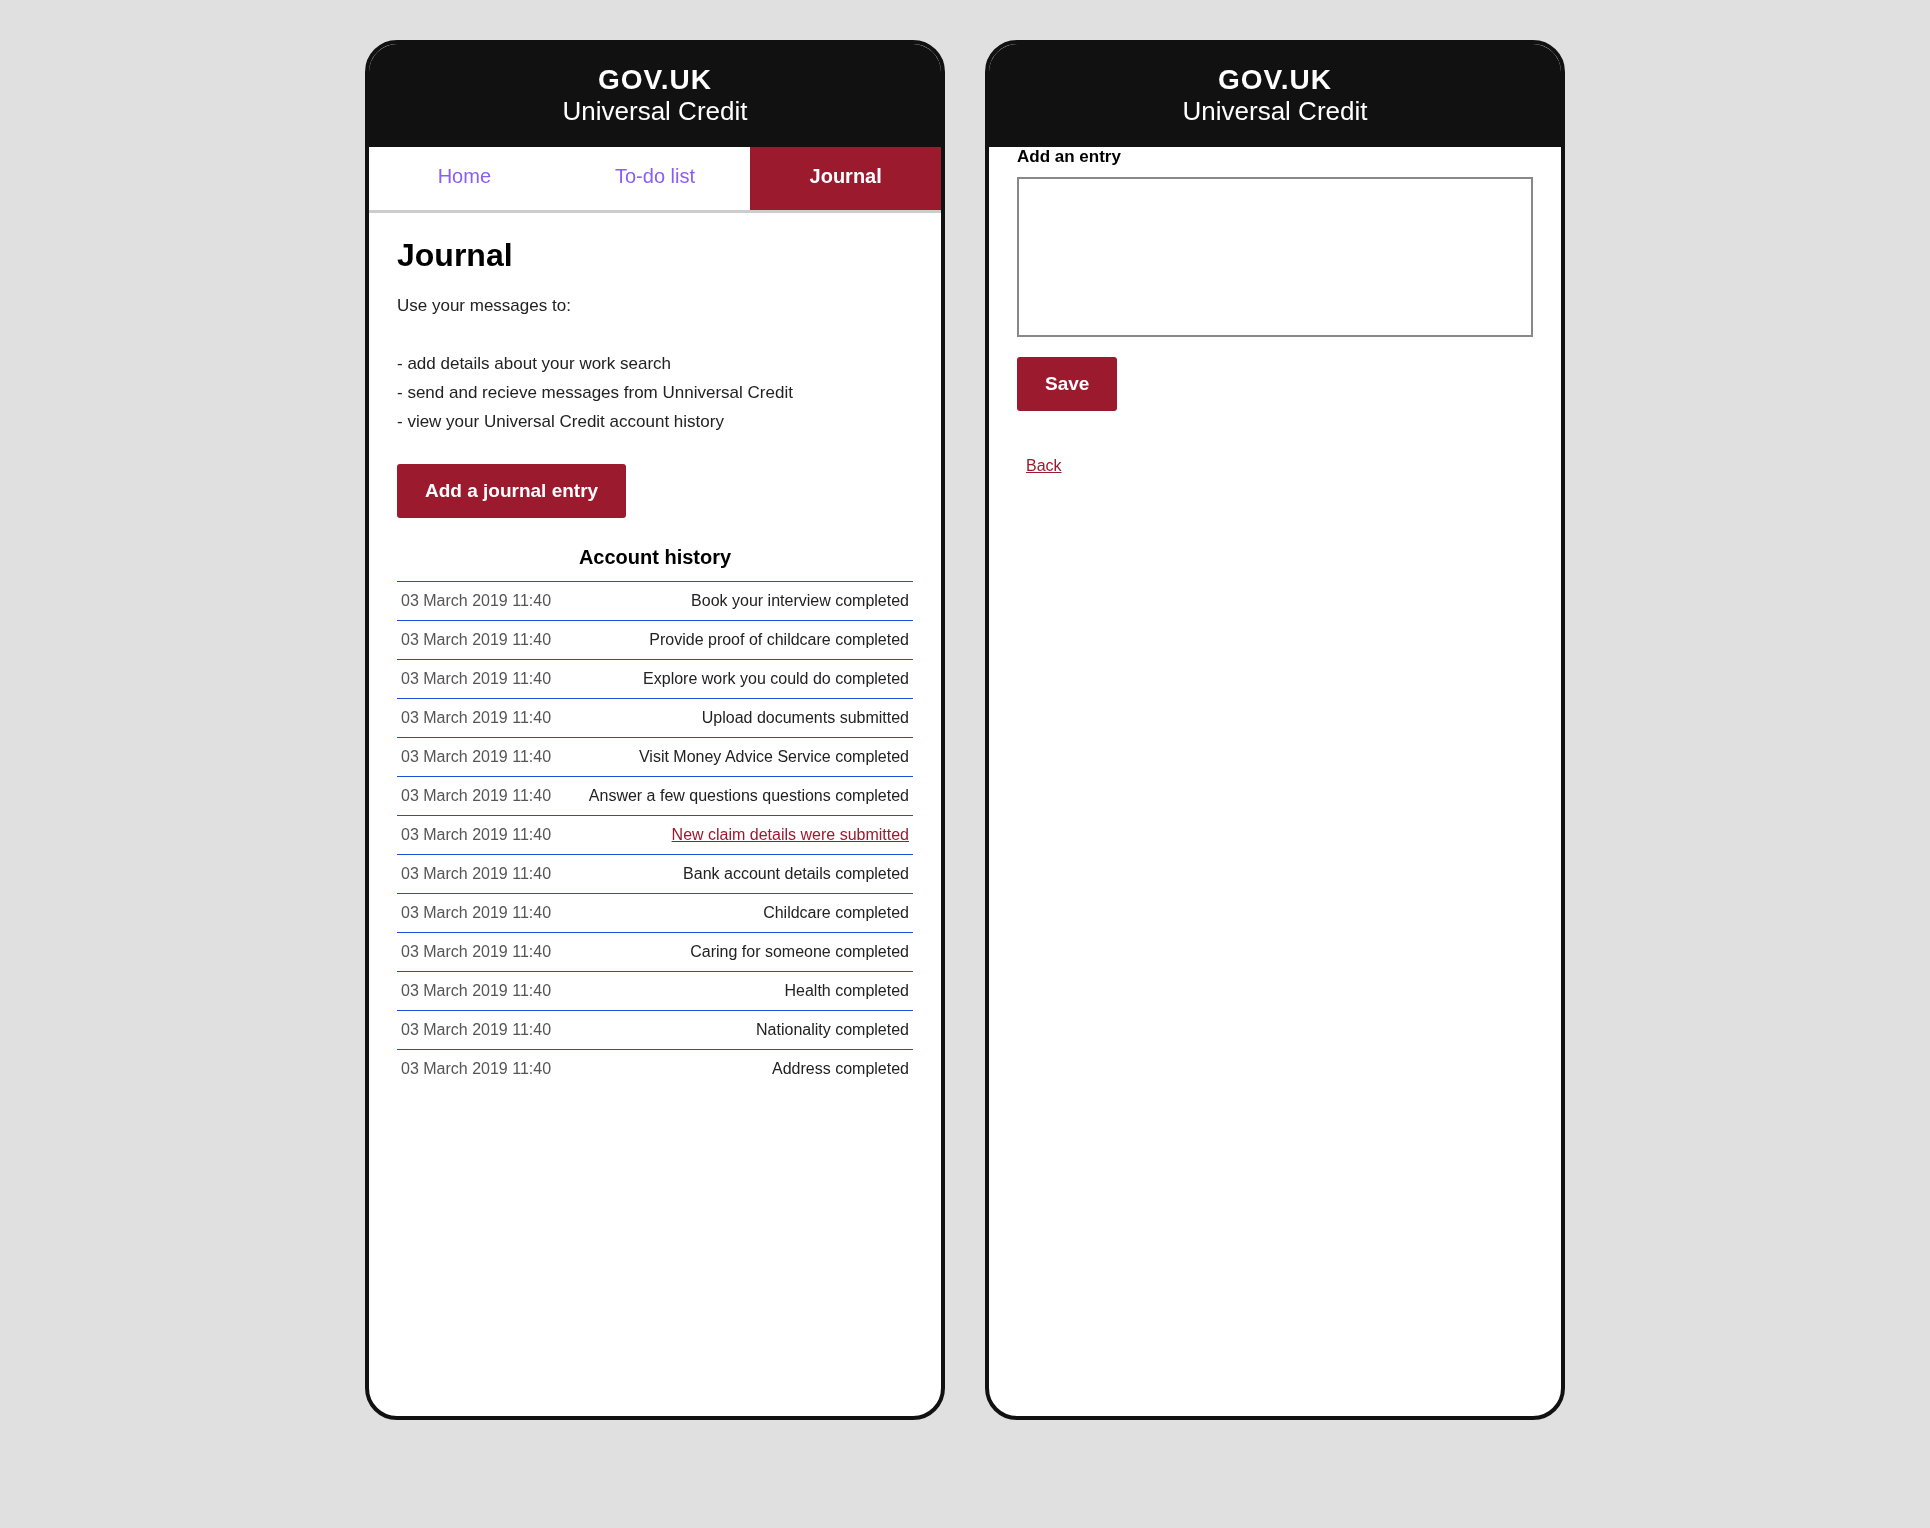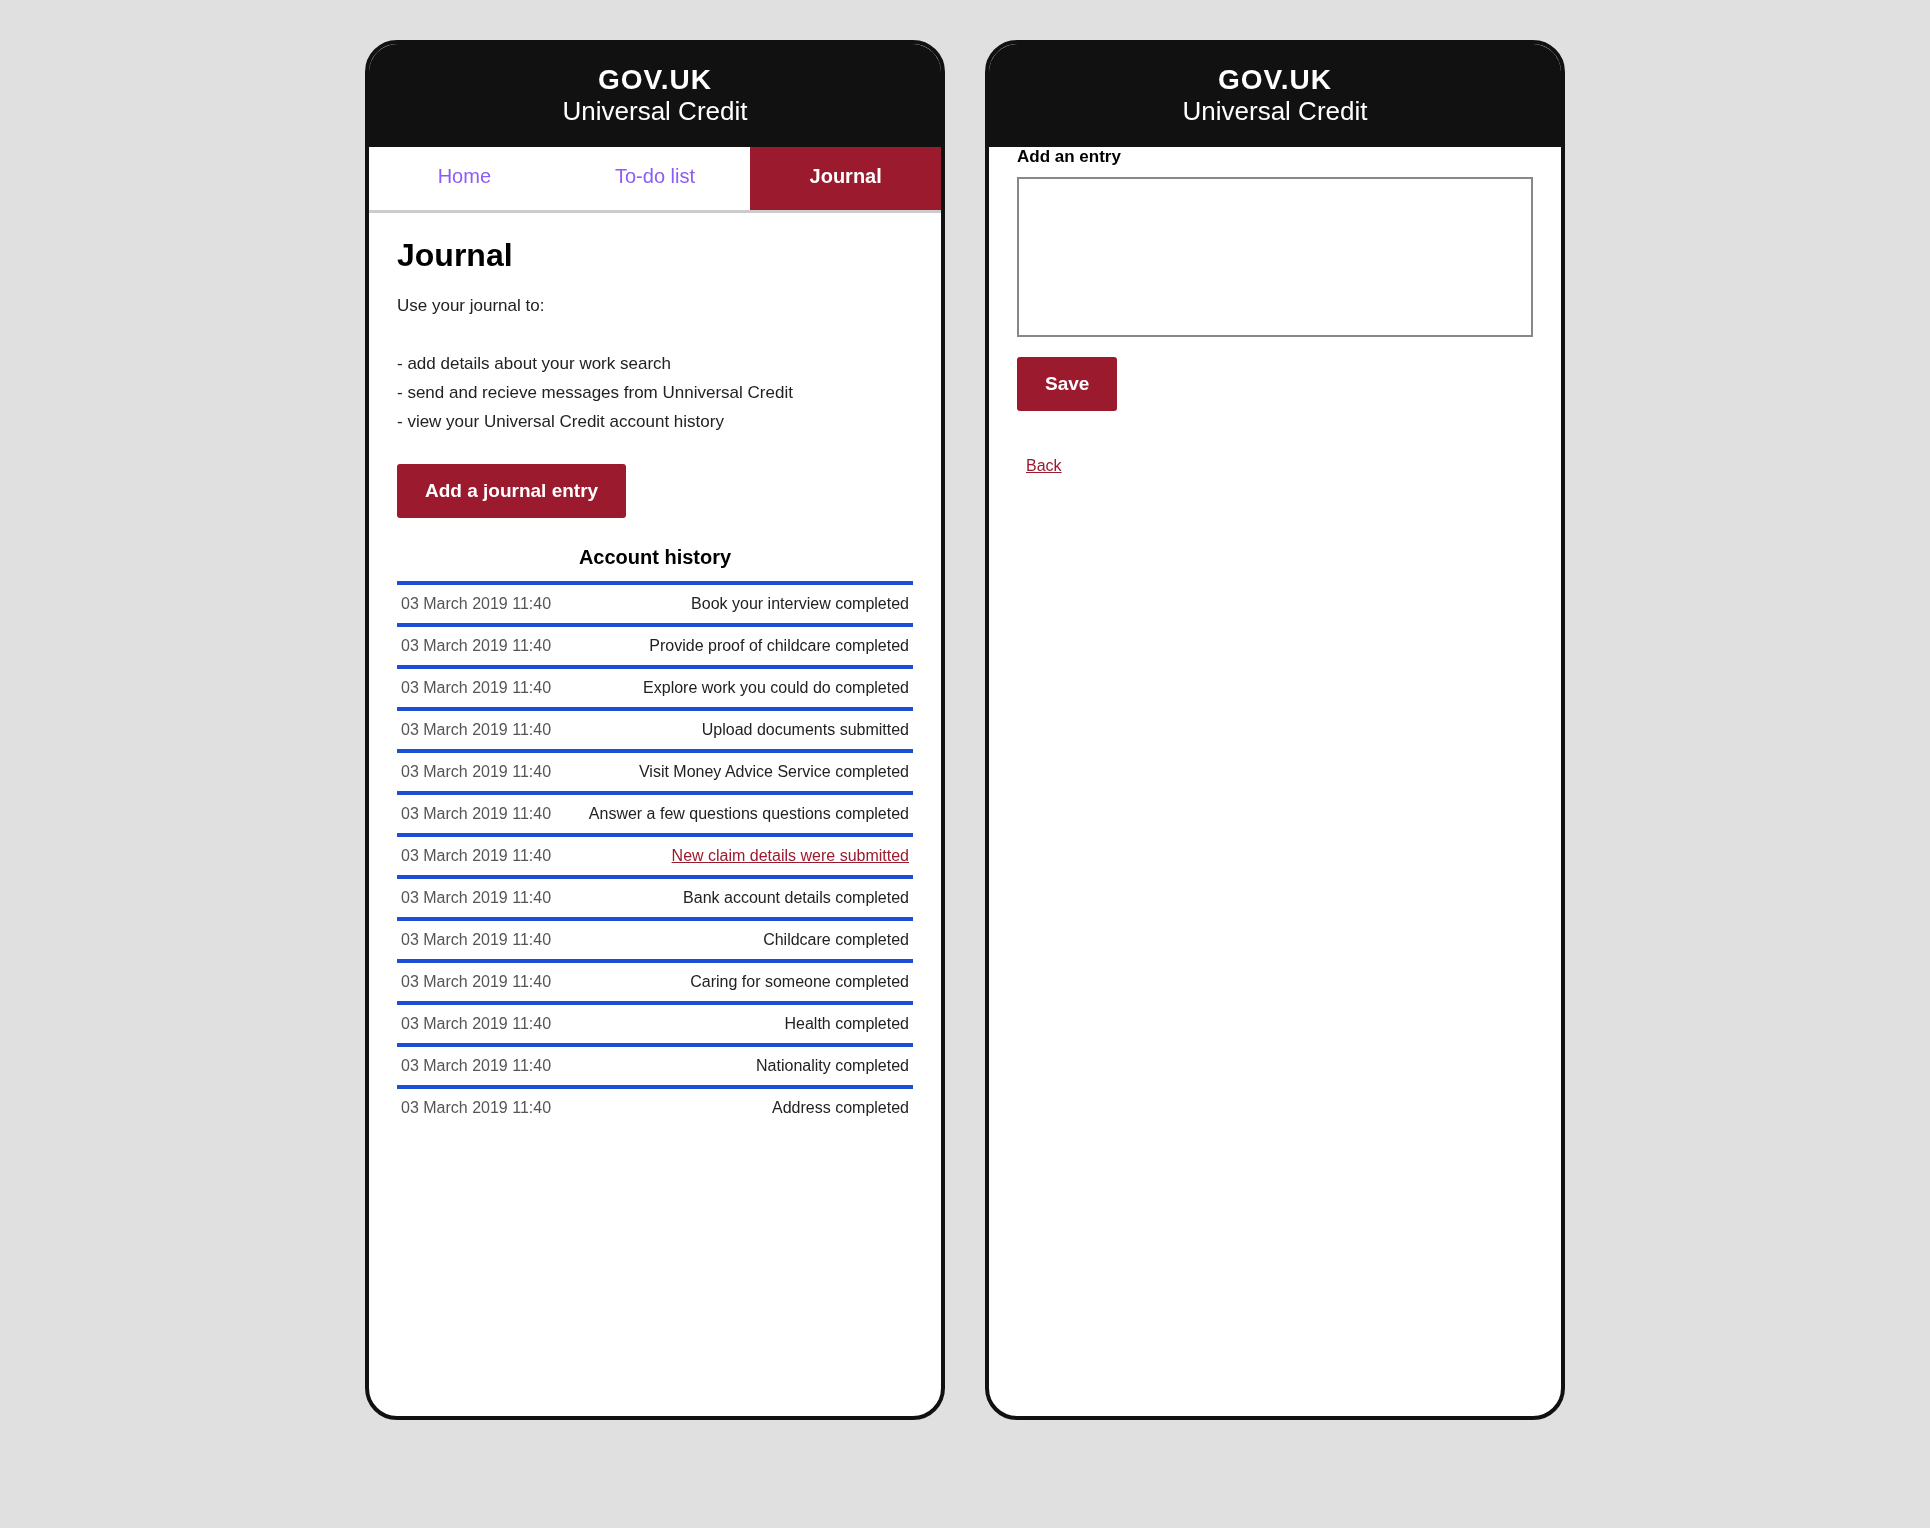--- a/index.html
+++ b/index.html
@@ -109,21 +109,21 @@
       text-align: center;
     }
 
     .history-table {
       width: 100%;
       border-collapse: collapse;
       font-size: 16px;
     }
 
     .history-table tr {
-      border-top: 4px solid #1d4ed8;
+      border-top: 1px solid #1d4ed8;
     }
 
     .history-table td {
       padding: 10px 4px;
       color: #222;
     }
 
     .history-table td:first-child {
       white-space: nowrap;
       color: #555;
@@ -187,21 +187,21 @@
   <div class="nav-tabs">
     <div class="nav-tab">Home</div>
     <div class="nav-tab">To-do list</div>
     <div class="nav-tab active">Journal</div>
   </div>
 
   <div class="phone-content">
     <h1 class="page-title">Journal</h1>
 
     <div class="journal-desc">
-      <span>Use your journal to:</span><br><br>
+      <span>Use your messages to:</span><br><br>
       <span>- add details about your work search</span><br>
       <span>- send and recieve messages from Unniversal Credit</span><br>
       <span>- view your Universal Credit account history</span>
     </div>
 
     <button class="btn-primary">Add a journal entry</button>
 
     <h2 class="section-title">Account history</h2>
 
     <table class="history-table">

